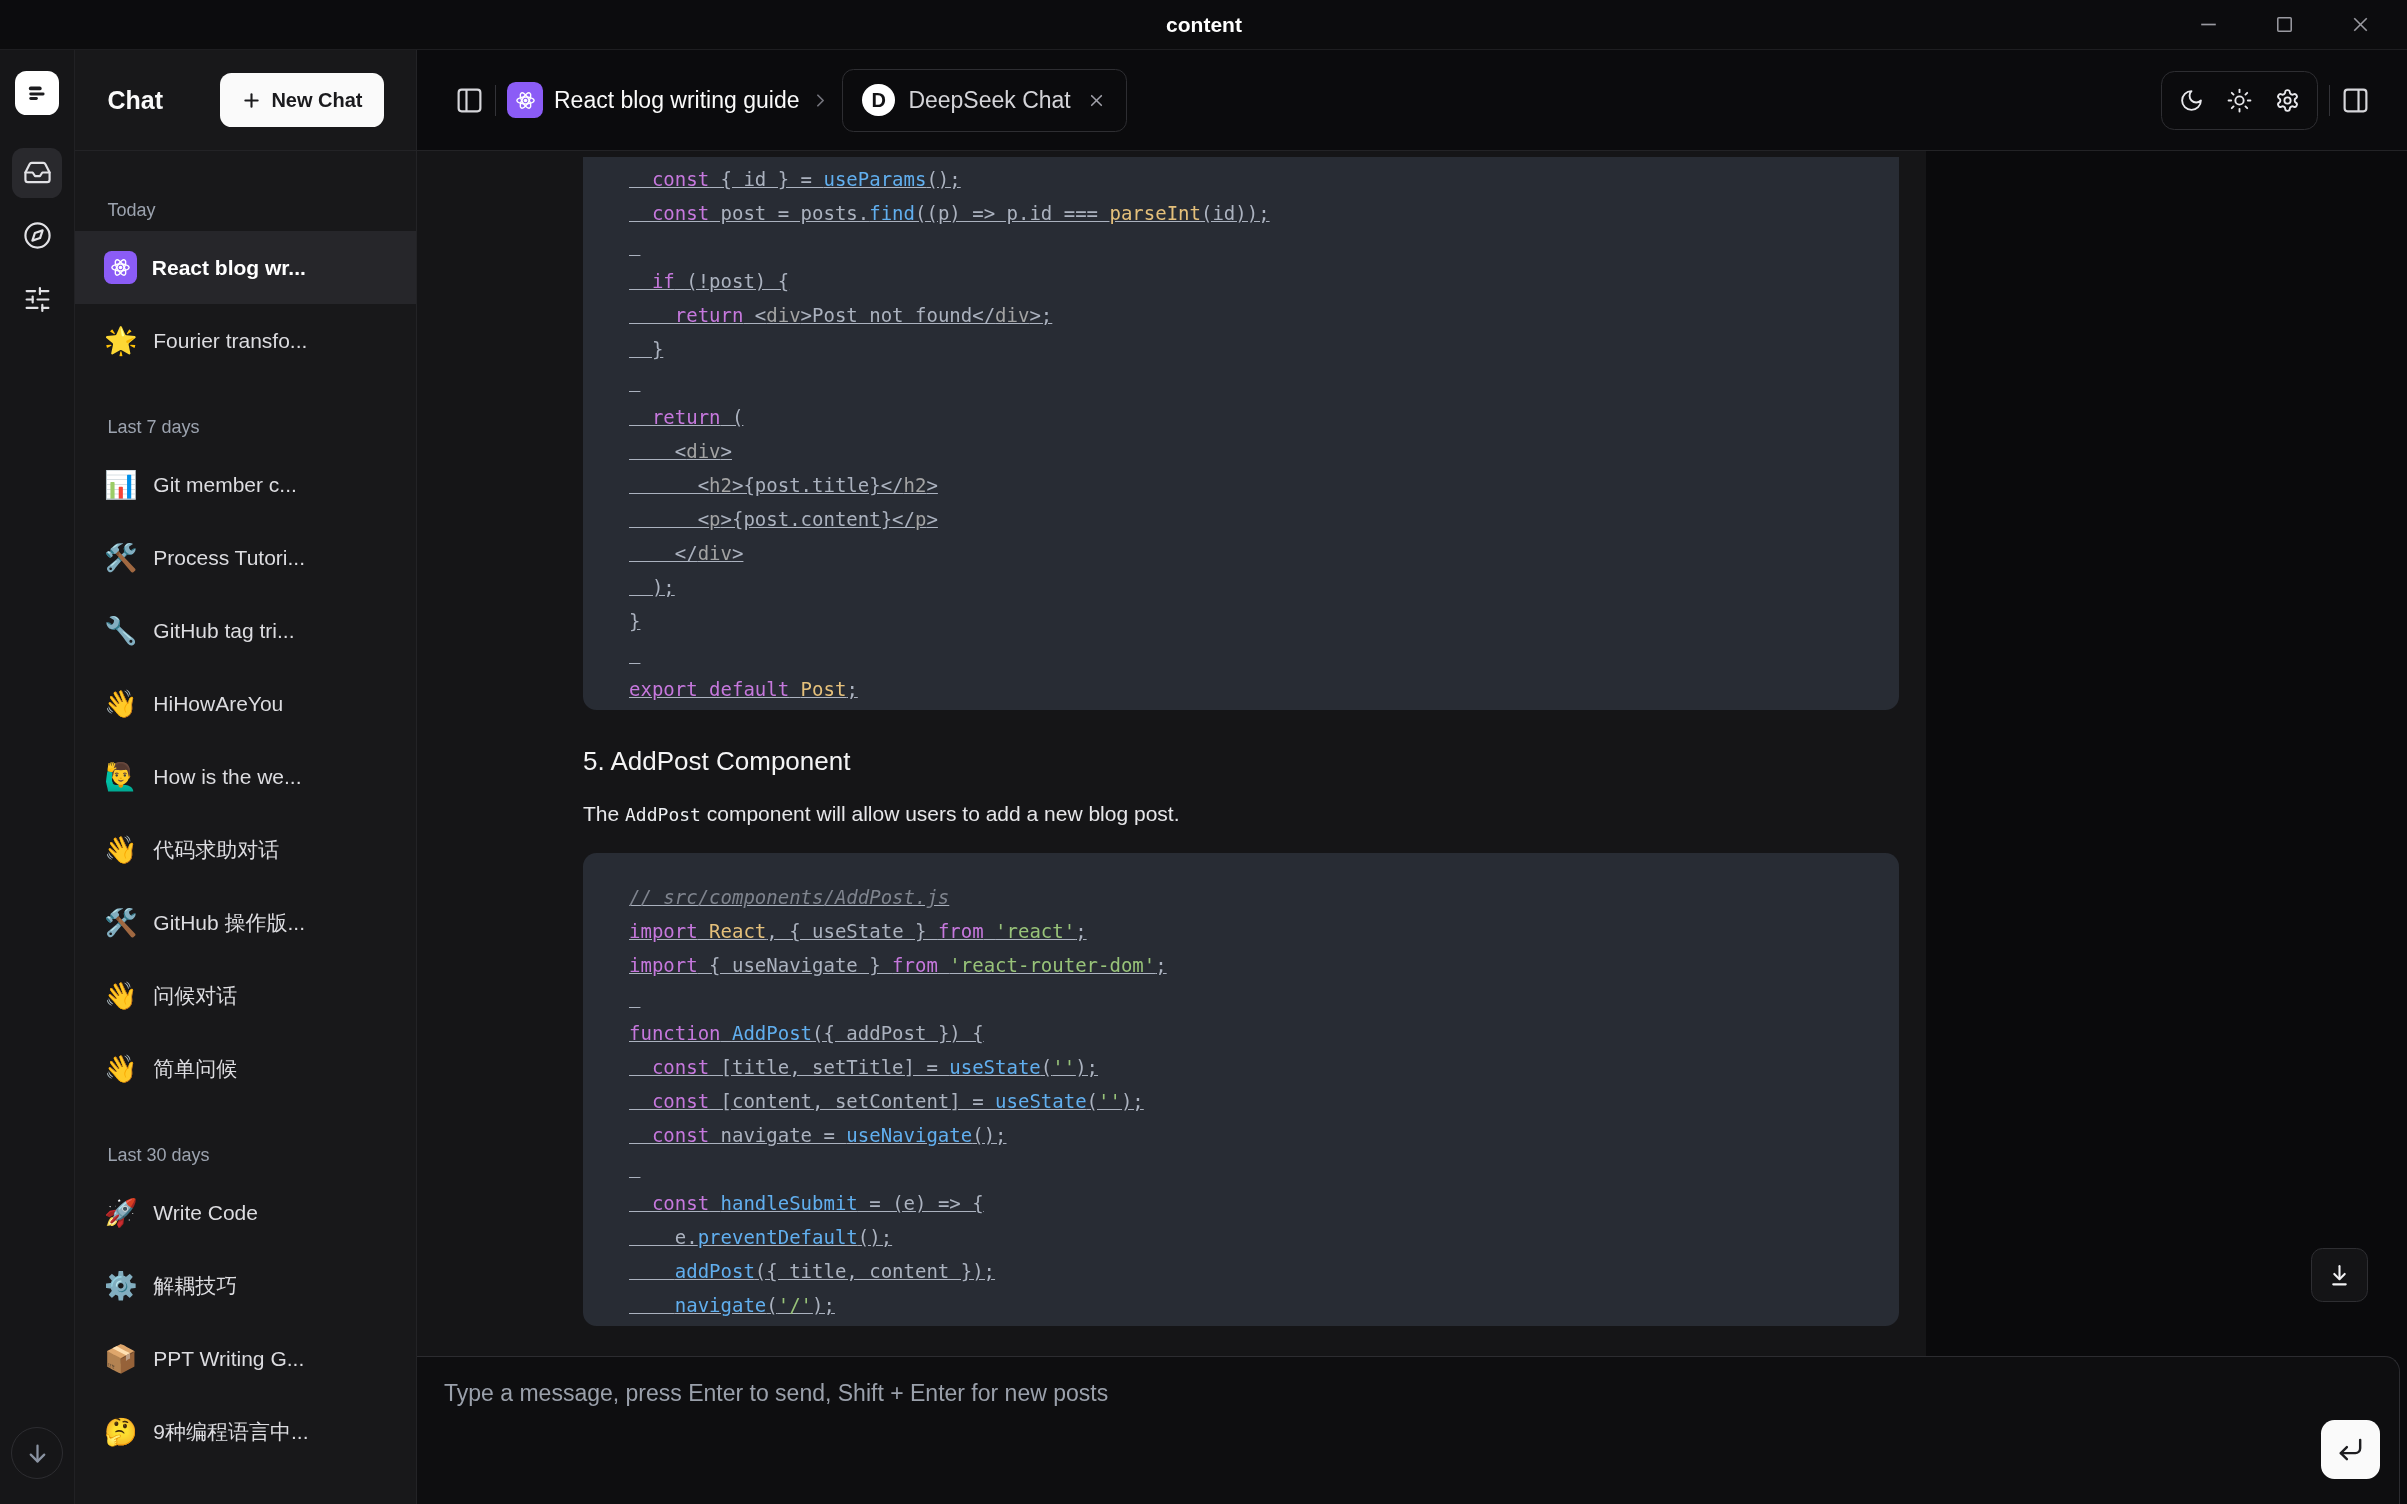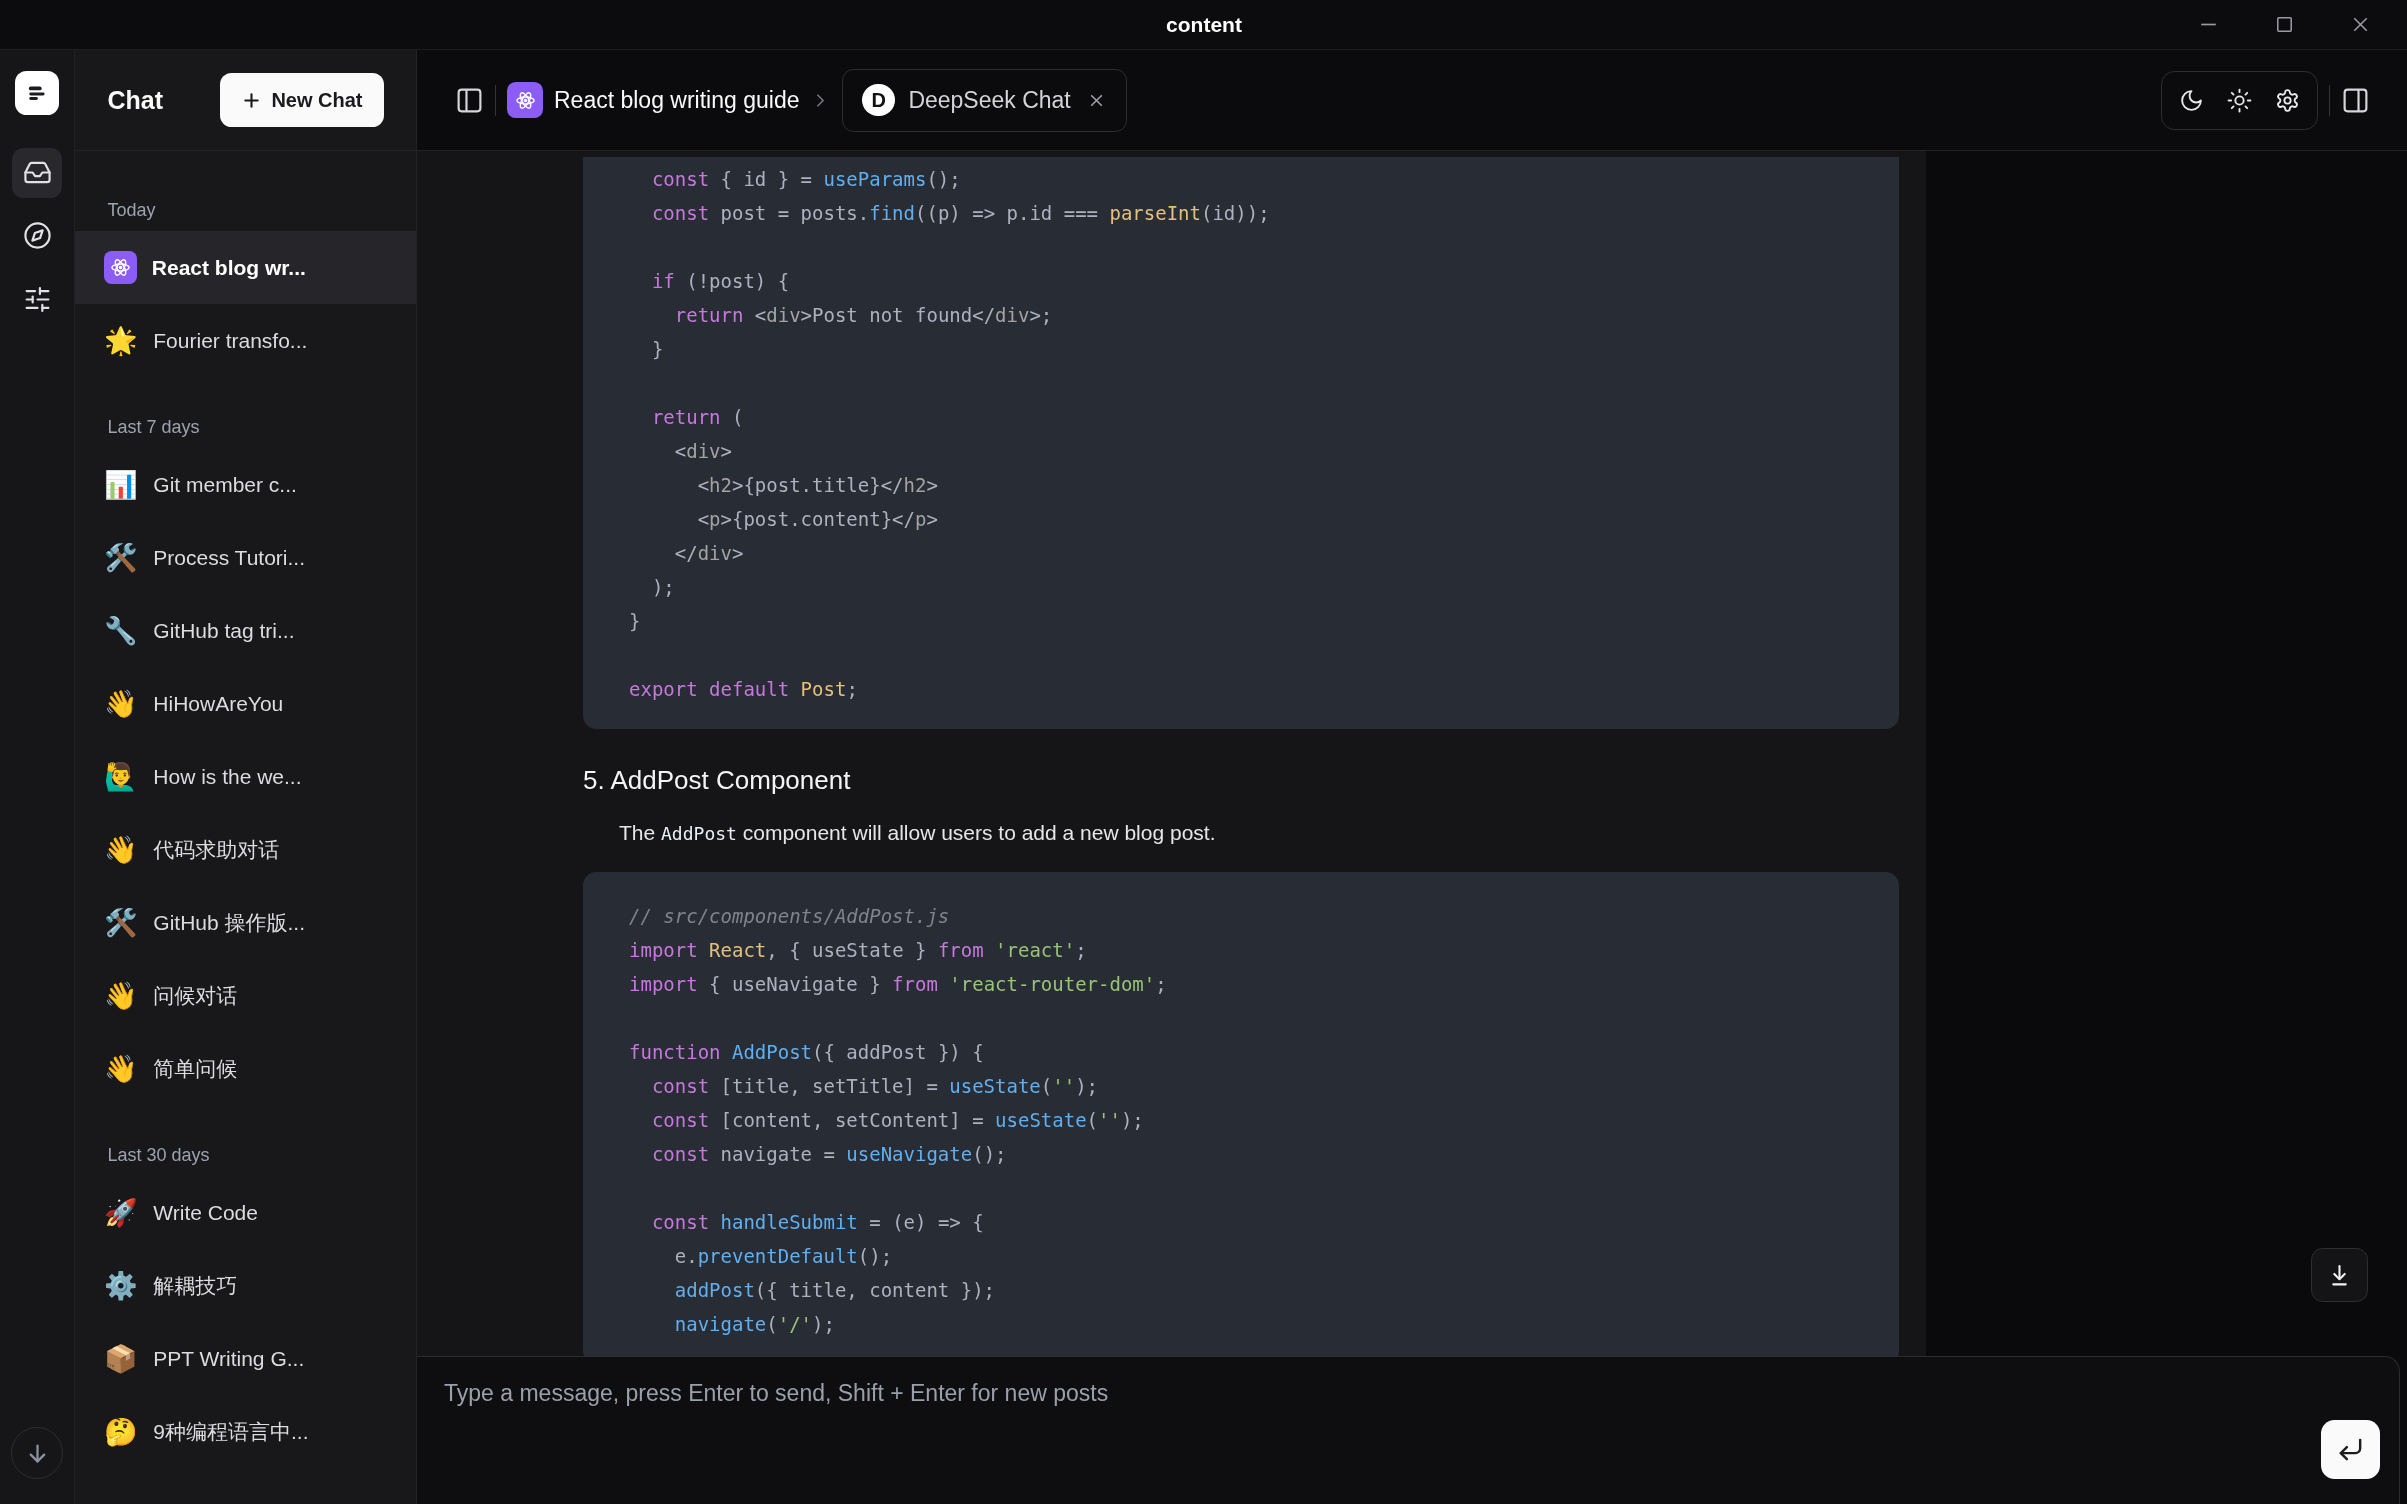--- a/index.html
+++ b/index.html
@@ -75,31 +75,31 @@
   .theme-group{height:59px; border:1px solid #2e2e32; border-radius:13.4px;
     display:flex; align-items:center; padding:0 7.6px; gap:3.8px;}
   .theme-btn{width:44px; height:44px; background:none; border:none; color:#e8e8ec;
     display:flex; align-items:center; justify-content:center;}
 
   
   .content-row{flex:1; position:relative; overflow:hidden;}
   .chat-panel{position:absolute; left:0; top:0; bottom:0; width:1509px;
     background:#151517; overflow:hidden;}
   .thread{position:absolute; left:166px; top:0; width:1316px;}
-  .code-block{background:#282c34; border-radius:13.4px; padding:23px 46px;
+  .code-block{background:#282c34; border-radius:13.4px; padding:4px 46px;
     font-family:"DejaVu Sans Mono","Liberation Mono",monospace;
-    font-size:19px; color:#abb2bf;}
+    font-size:19px; color:#abb2bf;text-decoration:underline;}
   .code-block.first{border-top-left-radius:0; border-top-right-radius:0; margin-top:5.7px; padding-top:5.7px;}
   .code-block.second{margin-top:27px; padding-top:27px;}
   .cl{height:34px; line-height:34px; white-space:pre;}
   .tk-p{color:#abb2bf;} .tk-k{color:#c678dd;} .tk-f{color:#61afef;}
   .tk-v{color:#e5c07b;} .tk-s{color:#98c379;} .tk-t{color:#a3a3a3;}
   .tk-c{color:#7f848e; font-style:italic;}
   .msg-heading{margin-top:36px; font-size:26px; font-weight:500; color:#f4f4f5;}
-  .msg-para{margin-top:25px; font-size:21px; color:#e6e6e9;margin-left:36px;}
+  .msg-para{margin-top:25px; font-size:21px; color:#e6e6e9;}
   .msg-para code{font-family:"DejaVu Sans Mono","Liberation Mono",monospace; font-size:18px; color:#eceff3;}
   .scroll-bottom{position:absolute; right:40px; bottom:54px; width:57px; height:54px;
     border-radius:11.5px; border:1px solid #2e2e32; background:#141416; color:#f2f2f4;
     display:flex; align-items:center; justify-content:center; z-index:4;}
 
   
   .composer{height:148px; flex:none; position:relative; background:#0e0e10;
     border:1px solid #2c2c30; border-bottom:none; border-left:none;
     border-top-right-radius:15.3px; margin-right:7.6px; padding:23px 27px;}
   .composer-input{font-size:23px; color:#9aa0ab; outline:none;}

